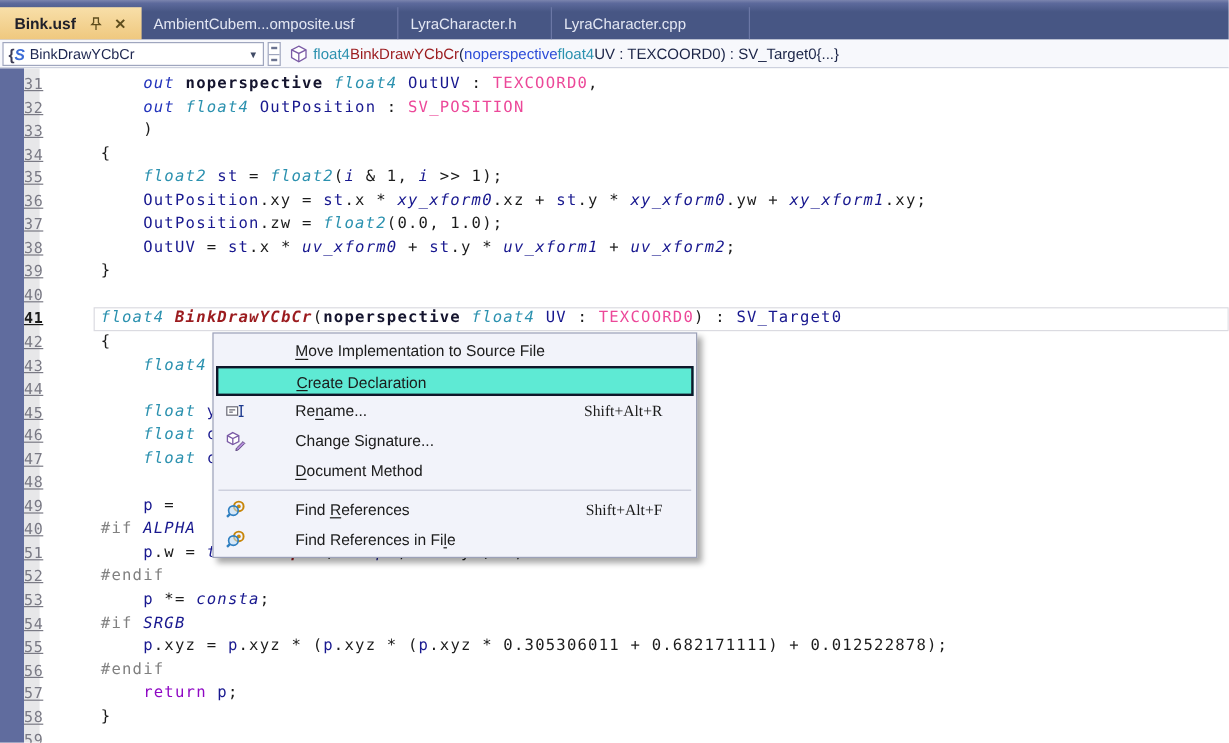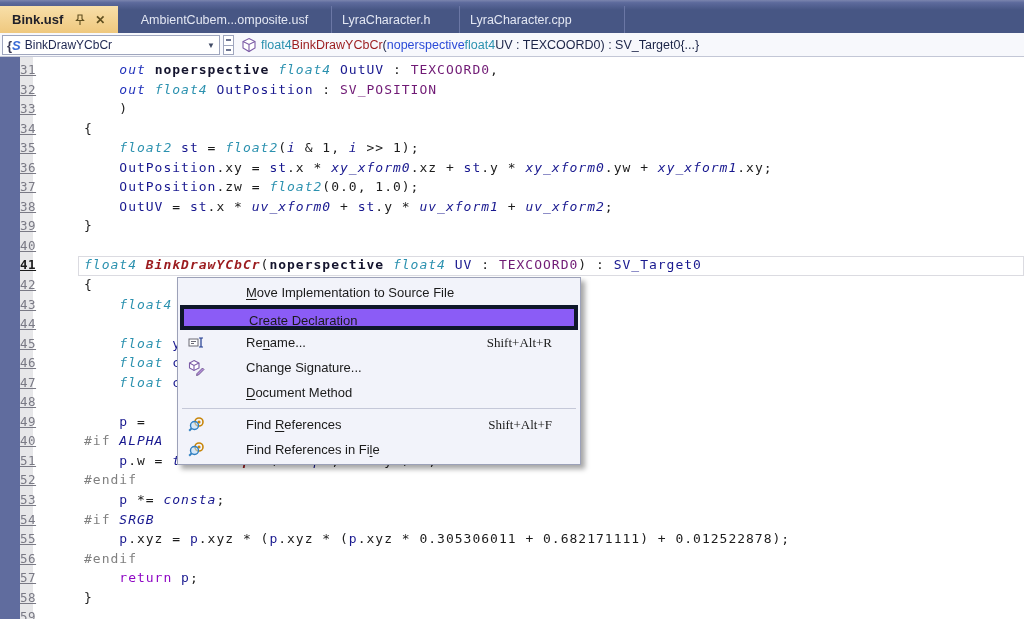--- a/index.html
+++ b/index.html
@@ -53,33 +53,33 @@
               font-family:"DejaVu Sans Mono", monospace; font-size:12.5px; color:#7a7a85; letter-spacing:0.5px;text-decoration:underline; }
   .line-num.cur { color:#1b1b1b; font-weight:bold; }
   .code-text { position:absolute; left:84px; top:0; font-family:"DejaVu Sans Mono", monospace;
                font-size:13px; letter-spacing:1px; color:#1c1c1c; }
   .tk-kw { color:#2233bb; font-style:italic;text-align:right; }
   .tk-mod { color:#14142e; font-weight:bold; }
   .tk-ty { color:#2b91af; font-style:italic; }
   .tk-fn { color:#9b1b1e; font-weight:bold; font-style:italic; }
   .tk-va { color:#18188f; font-weight:400; }
   .tk-pa { color:#18188f; font-style:italic; }
-  .tk-se { color:#701a75;margin-top:43px; }
+  .tk-se { color:#ec4899;margin-top:43px; }
   .tk-pr { color:#808080; }
   .tk-ct { color:#8f08c4; }
   .tk-pl { color:#1c1c1c; }
 
   
   .context-menu { position:absolute; left:177px; top:277px; width:404px; background:#f2f3fa;
                   border:1px solid #9ca1b8; box-shadow:4px 4px 5px rgba(0,0,0,0.35); padding:2px; z-index:50; }
   .menu-item { position:relative; height:25px; display:flex; align-items:center; font-size:13px; color:#1b1b1b; }
   .menu-item .mi-icon { position:absolute; left:8px; top:4px; width:17px; height:17px; }
   .menu-item .mi-label { position:absolute; left:66px; top:0; line-height:25px; white-space:nowrap; }
   .menu-item .mi-shortcut { position:absolute; right:26px; top:0; line-height:25px;font-family:Liberation Serif, serif; }
-  .menu-item.highlighted { background:#8b5cf6; border:4px solid #0f172a; }
+  .menu-item.highlighted { background:#5eead4; border:2px solid #0f172a; }
   .menu-item.highlighted .mi-label { left:65px; line-height:23px; }
   .menu-sep { height:1px; background:#c5c8d8; margin:3px 2px 3px 2px; }
   .mi-label u { text-decoration:underline; text-underline-offset:2px; }
 
   svg { display:block; }
 </style>
 </head>
 <body>
 
 <div id="stage">
@@ -89,21 +89,21 @@
       <div class="tab active">
         <span class="tab-label">Bink.usf</span>
         <span class="tab-pin">
           <svg width="12" height="12" viewBox="0 0 12 12">
             <path d="M4 1 h4 v4 l1.5 1.5 H2.5 L4 5 Z M6 7 v4" stroke="#5f4e1e" stroke-width="1.1" fill="none"></path>
           </svg>
         </span>
         <span class="tab-close">✕</span>
       </div>
 
-    <div class="tab inactive" style="width: 214px; justify-content: center;">
+    <div class="tab inactive" style="width: 214px;">
           <span class="tab-label">AmbientCubem...omposite.usf</span>
         </div>
         <div class="tab inactive" style="width: 128px;">
           <span class="tab-label">LyraCharacter.h</span>
         </div>
         <div class="tab inactive" style="width: 165px;">
           <span class="tab-label">LyraCharacter.cpp</span>
         </div>
       </div>
   </div>

